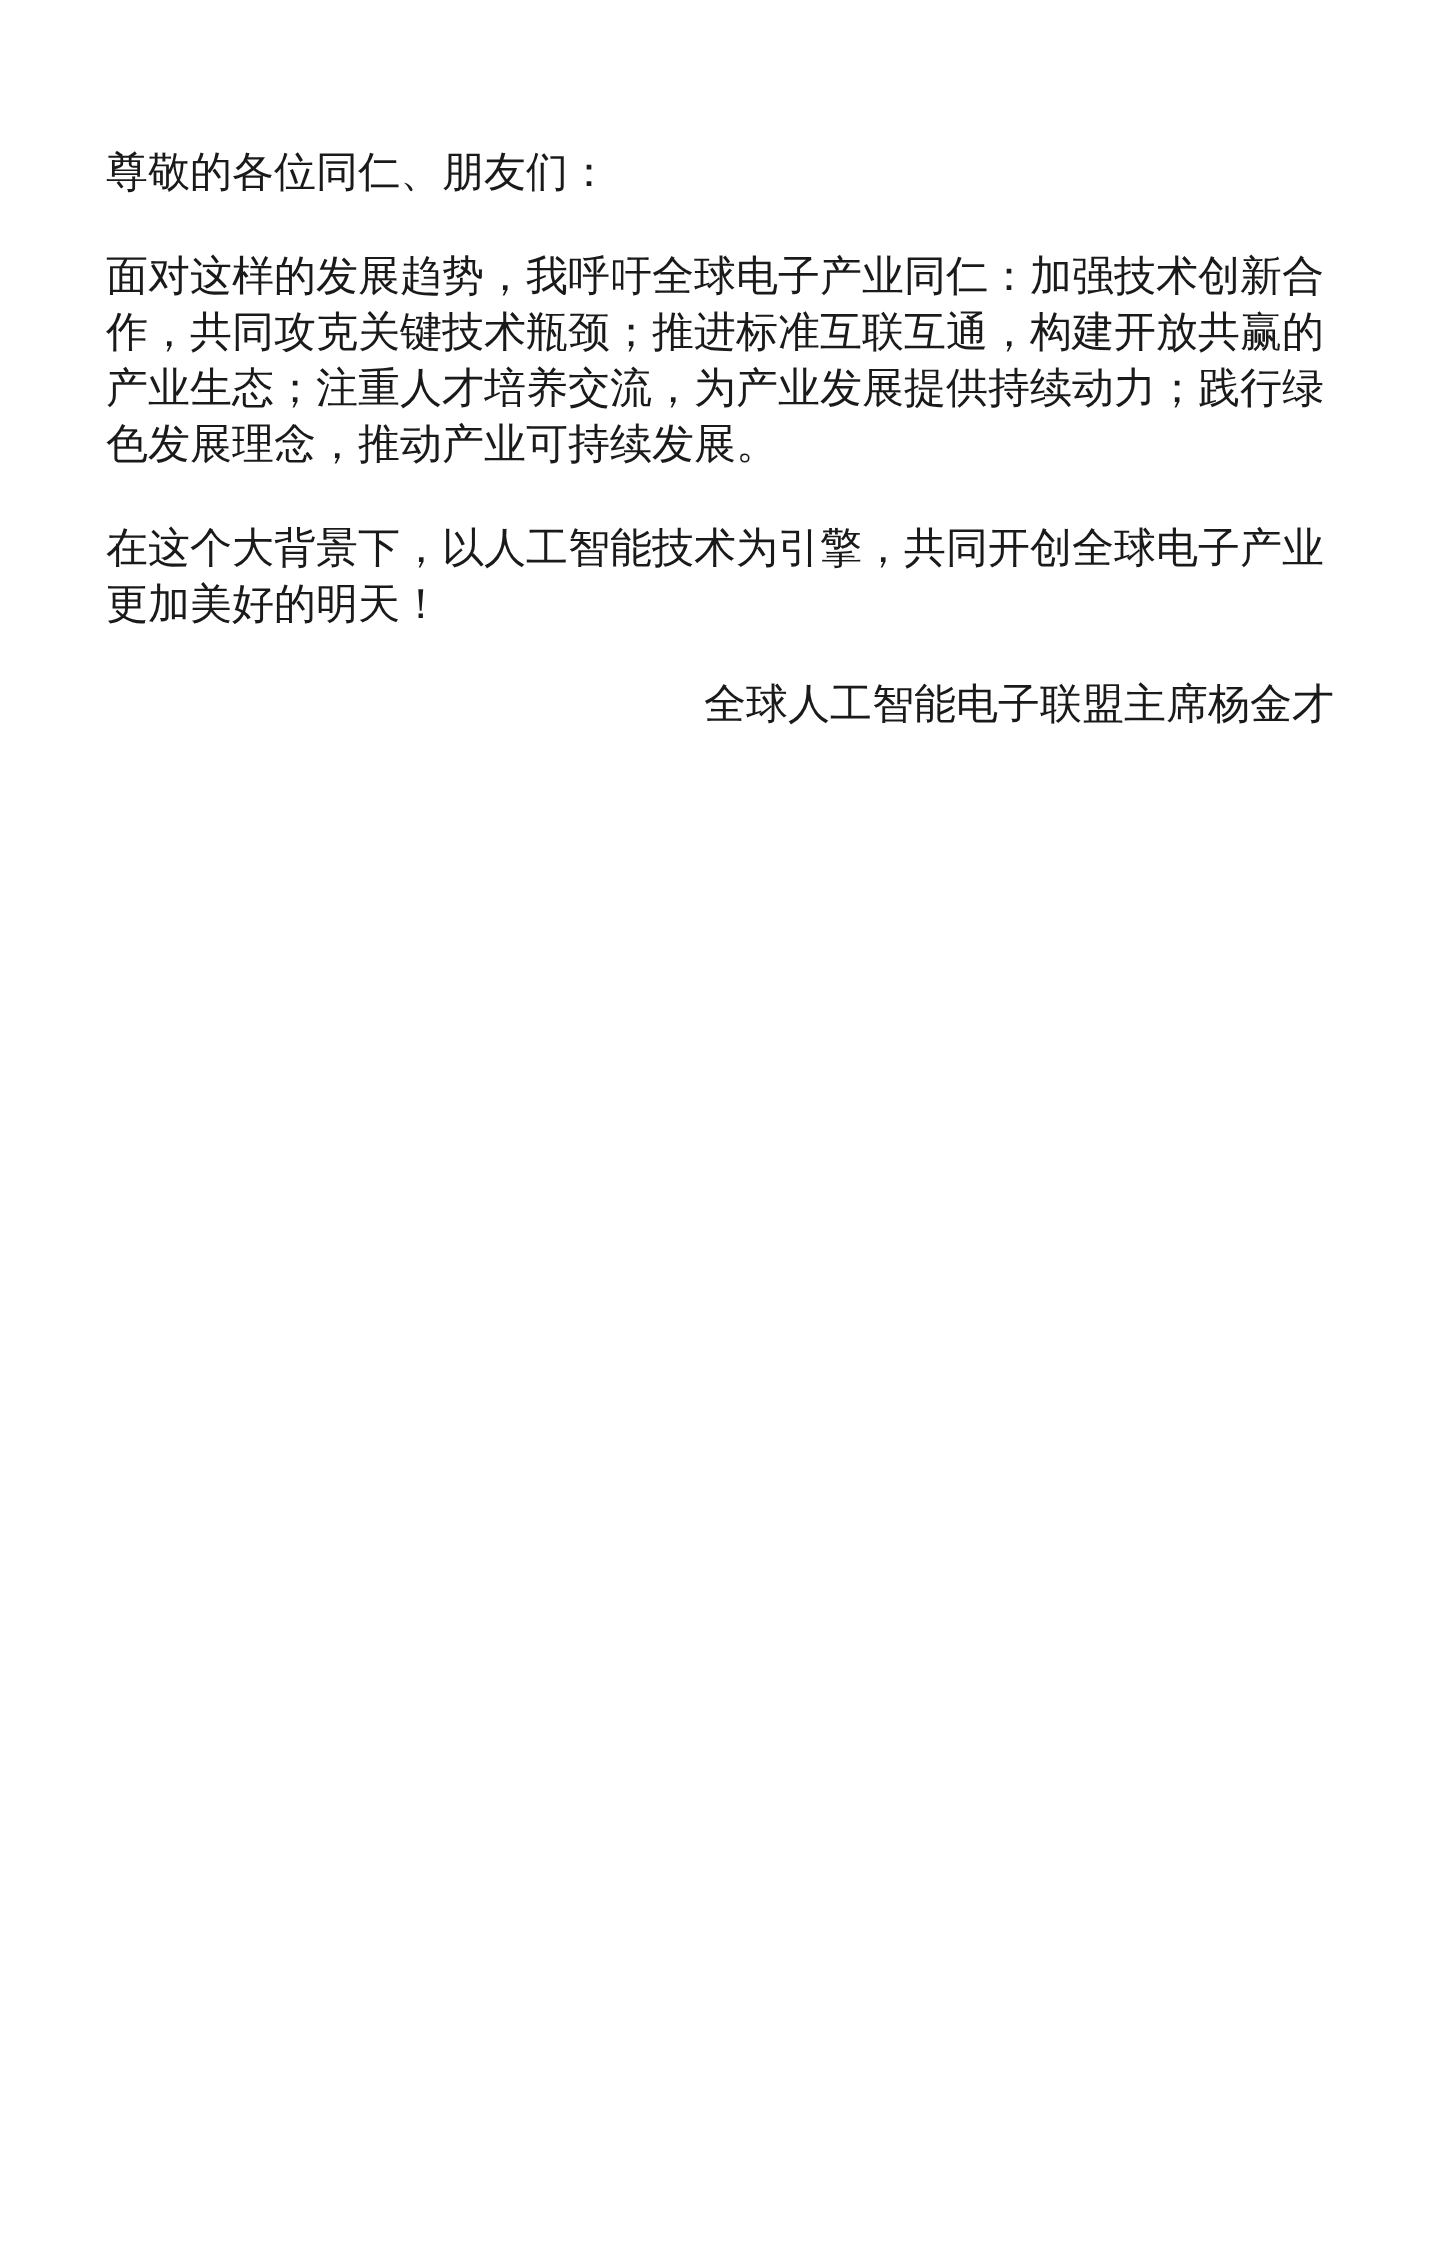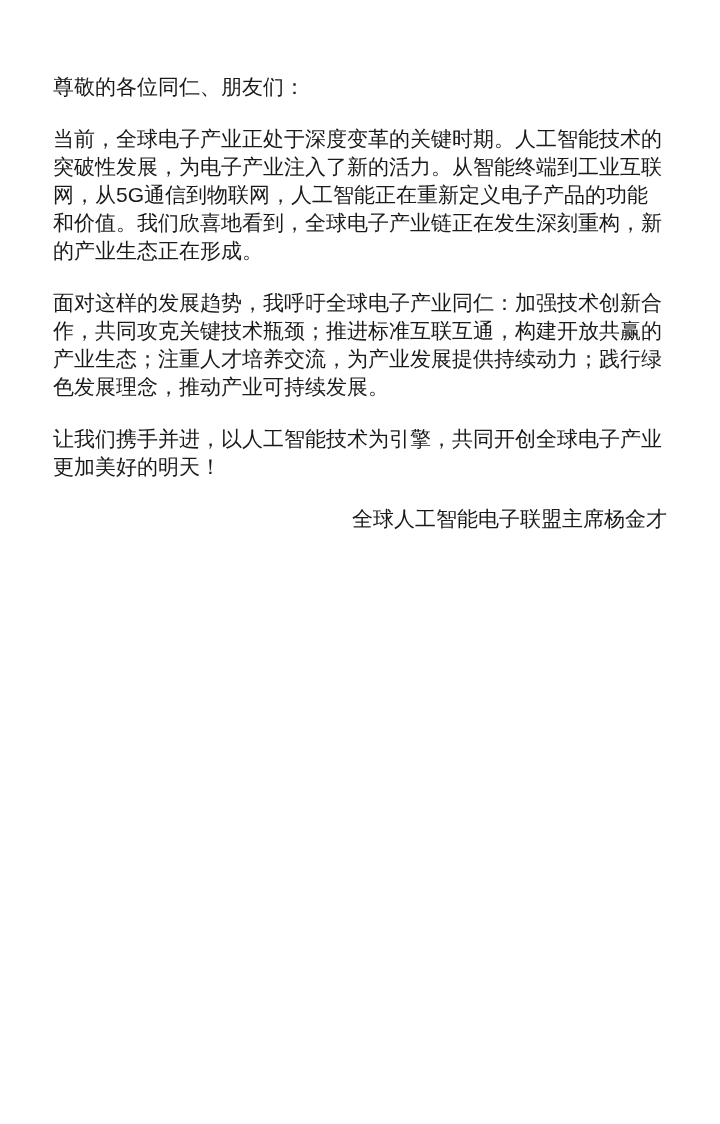--- a/index.html
+++ b/index.html
@@ -24,32 +24,32 @@
   .para {
     margin: 0 0 24px 0;
     padding: 0;
     text-align: left;
     word-break: break-all;
     overflow-wrap: break-word;
   }
   .para.signature {
     text-align: right;
     margin-bottom: 0;
+    font-family: Liberation Mono, monospace;
   }
 </style>
 </head>
 <body>
 
 <div class="page">
   <p class="para">尊敬的各位同仁、朋友们：</p>
 
 
-  <p class="para">当前，全球电子产业正处于深度变革的关键时期。人工智能技术的突破性发展，为电子产业注入了新的活力。从智能终端到工业互联网，从5G通信到物联网，人工智能正在重新定义电子产品的功能和价值。我们欣喜地看到，全球电子产业链正在发生深刻重构，新的产业生态正在形成。</p>
 
 
 
   <p class="para">面对这样的发展趋势，我呼吁全球电子产业同仁：加强技术创新合作，共同攻克关键技术瓶颈；推进标准互联互通，构建开放共赢的产业生态；注重人才培养交流，为产业发展提供持续动力；践行绿色发展理念，推动产业可持续发展。</p>
 
-  <p class="para">让我们携手并进，以人工智能技术为引擎，共同开创全球电子产业更加美好的明天！</p>
+  <p class="para">在这个大背景下，以人工智能技术为引擎，共同开创全球电子产业更加美好的明天！</p>
 
 
   <p class="para signature">全球人工智能电子联盟主席杨金才</p>
 </div>
 
 </body></html>

